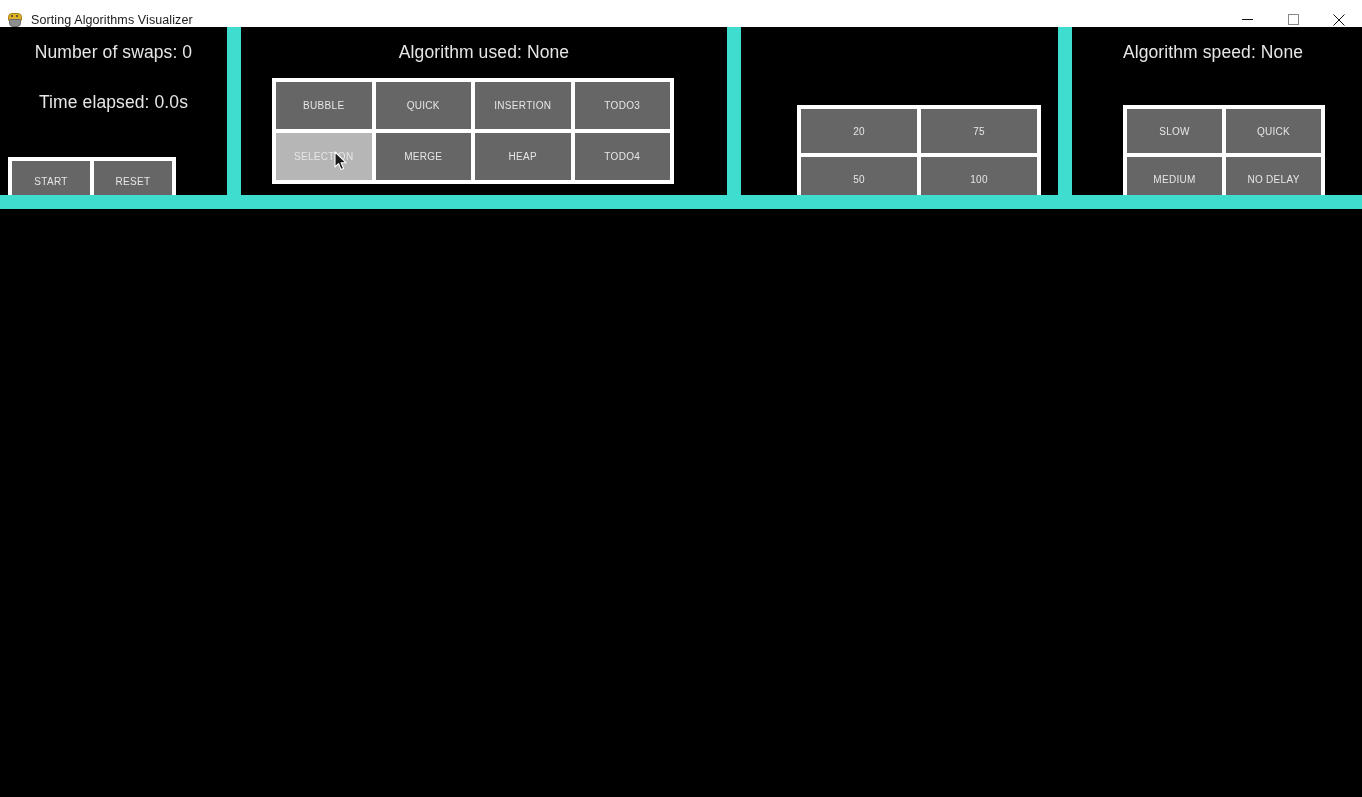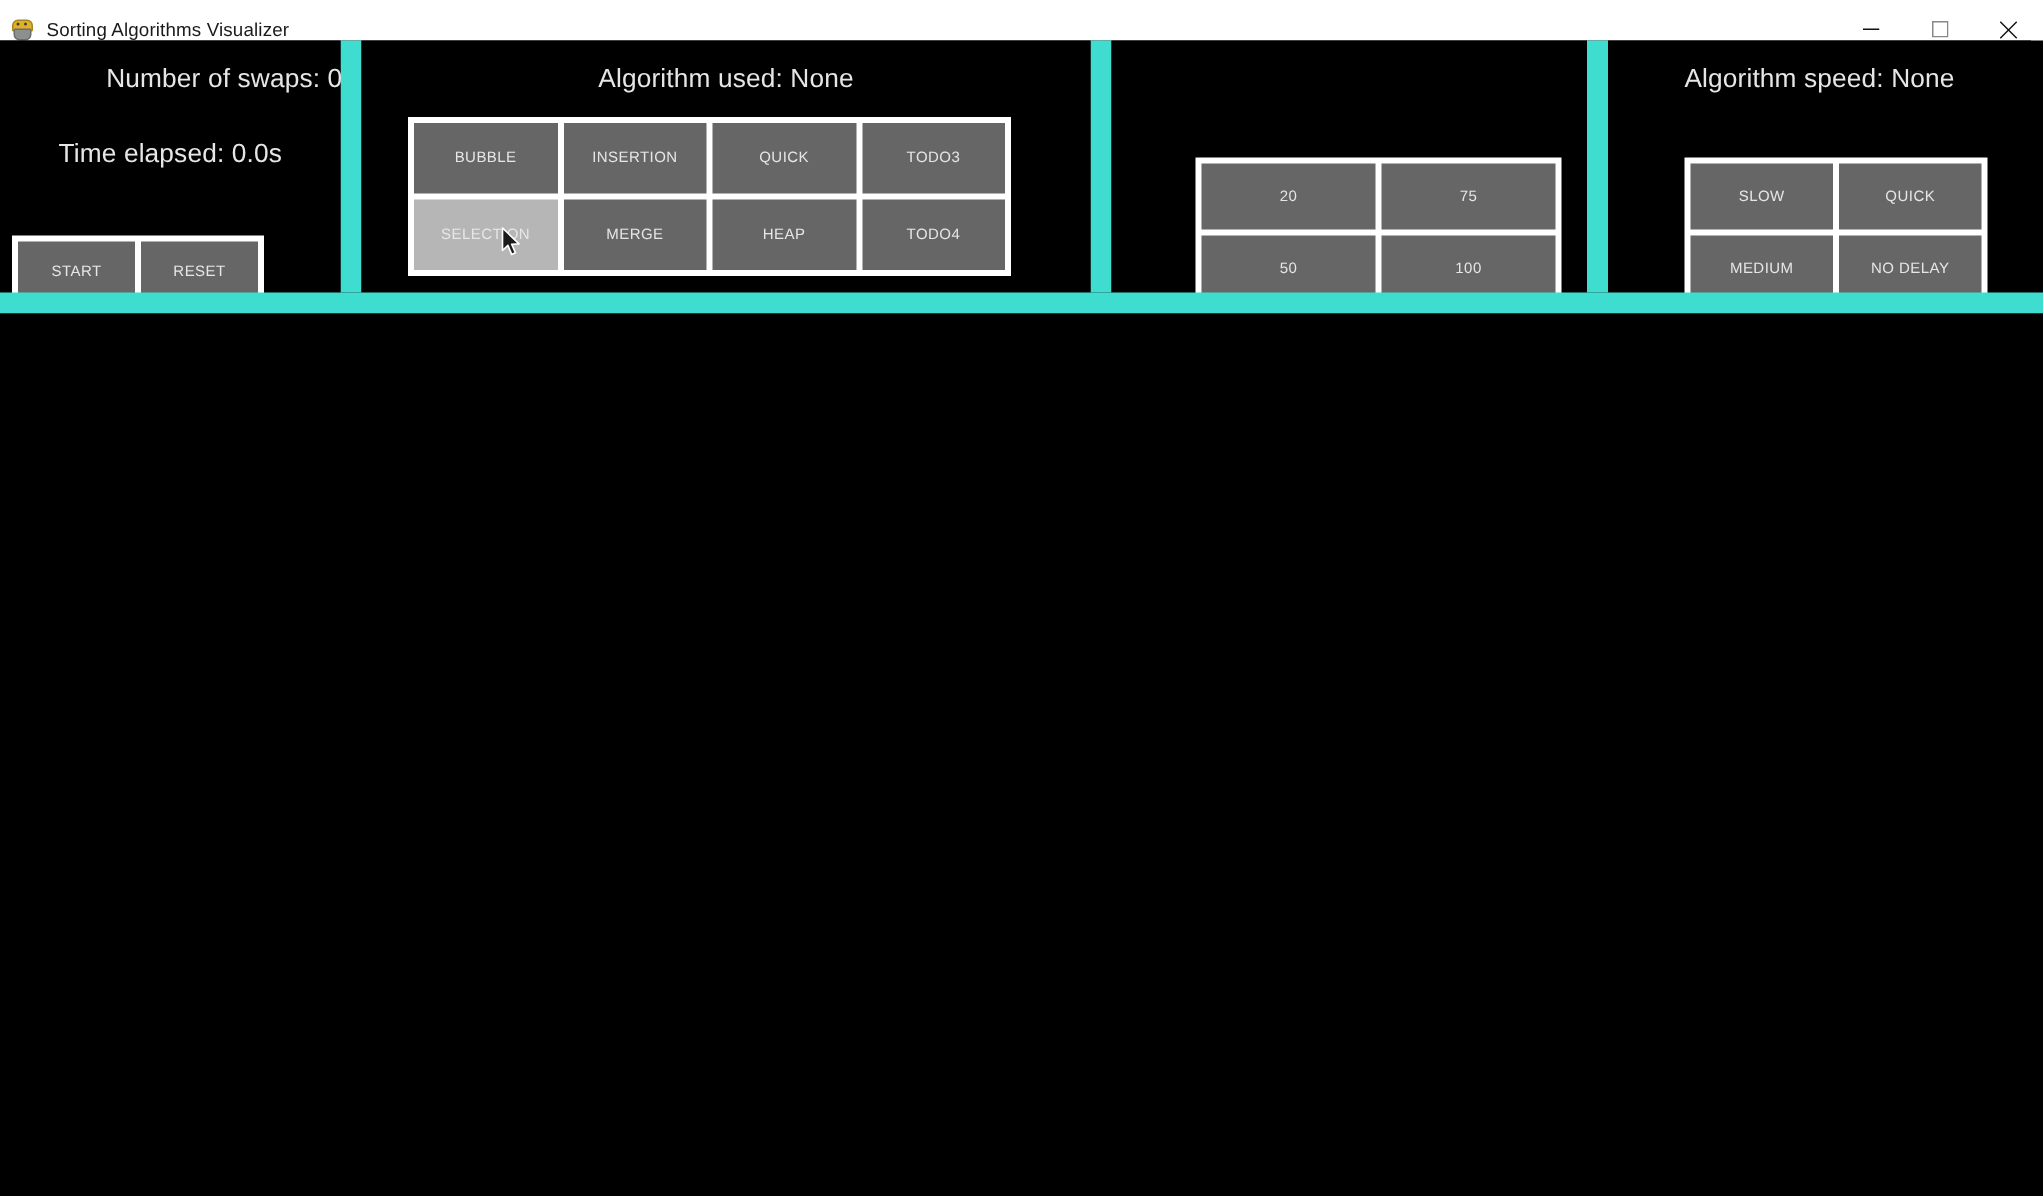--- a/index.html
+++ b/index.html
@@ -149,21 +149,21 @@
     user-select: none;
     white-space: nowrap;
   }
   .gbtn.hovered {
     background: #b6b6b6;
     color: #f4f4f4;
   }
 
   
   #panel-stats { left: 0; width: 227px; }
-  #stat-swaps { position: absolute; left: 0; top: 15px; margin-left: 36px; }
+  #stat-swaps { position: absolute; left: 0; top: 15px; }
   #stat-time  { position: absolute; left: 0; top: 65px; }
   #start-reset-grid {
     position: absolute;
     left: 8px; top: 130px;
     width: 168px; height: 48px;
     grid-template-columns: 1fr 1fr;
     grid-template-rows: 1fr;
   }
 
   
@@ -253,22 +253,22 @@
   <div class="btn-grid" id="start-reset-grid" style="background: rgb(255, 255, 255);">
     <div class="gbtn" style="background: rgb(102, 102, 102); color: rgb(230, 230, 230);">START</div>
     <div class="gbtn" style="background: rgb(102, 102, 102); color: rgb(230, 230, 230);">RESET</div>
   </div>
 </div>
 
 <div class="panel" id="panel-algorithms">
   <div class="panel-title">Algorithm used: None</div>
   <div class="btn-grid" id="algo-grid" style="background: rgb(255, 255, 255);">
     <div class="gbtn" style="background: rgb(102, 102, 102); color: rgb(230, 230, 230);">BUBBLE</div>
+    <div class="gbtn" style="background: rgb(102, 102, 102); color: rgb(230, 230, 230);">QUICK</div>
     <div class="gbtn" style="background: rgb(102, 102, 102); color: rgb(230, 230, 230);">INSERTION</div>
-    <div class="gbtn" style="background: rgb(102, 102, 102); color: rgb(230, 230, 230);">QUICK</div>
     <div class="gbtn" style="background: rgb(102, 102, 102); color: rgb(230, 230, 230);">TODO3</div>
     <div class="gbtn hovered" style="background: rgb(182, 182, 182); color: rgb(230, 230, 230);">SELECTION</div>
     <div class="gbtn" style="background: rgb(102, 102, 102); color: rgb(230, 230, 230);">MERGE</div>
     <div class="gbtn" style="background: rgb(102, 102, 102); color: rgb(230, 230, 230);">HEAP</div>
     <div class="gbtn" style="background: rgb(102, 102, 102); color: rgb(230, 230, 230);">TODO4</div>
   </div>
 </div>
 
 <div class="panel" id="panel-elements">
   <div class="btn-grid" id="elements-grid" style="background: rgb(255, 255, 255);">

